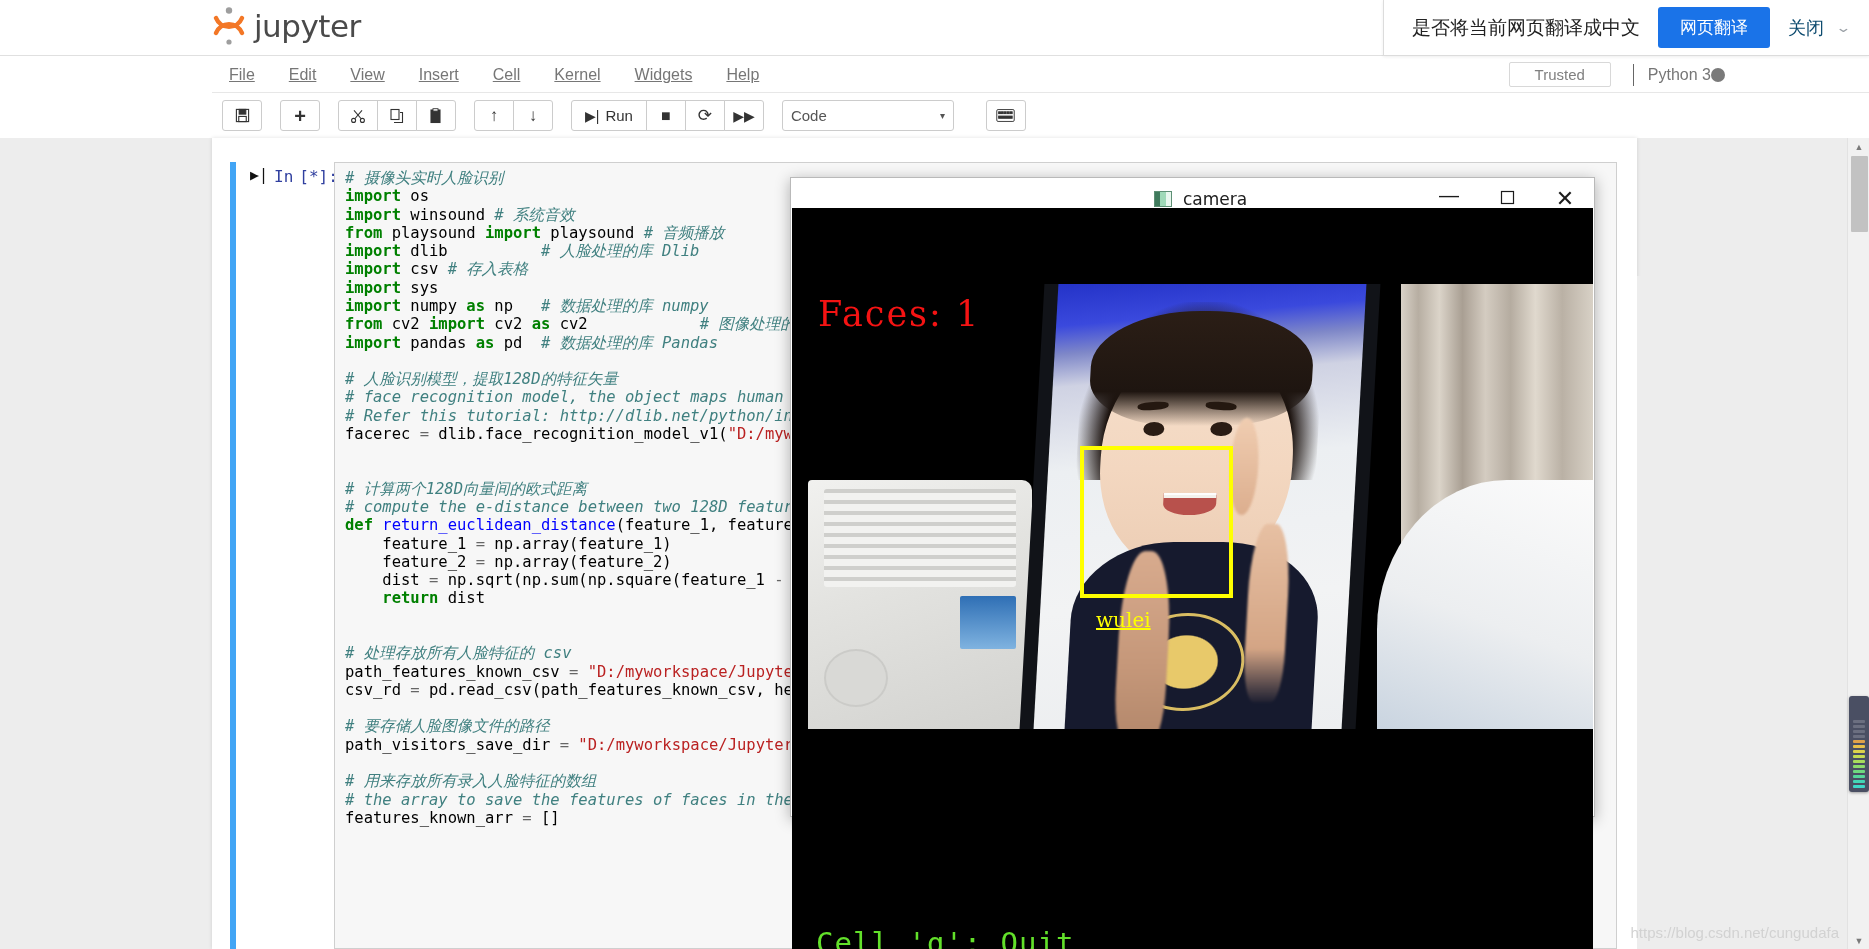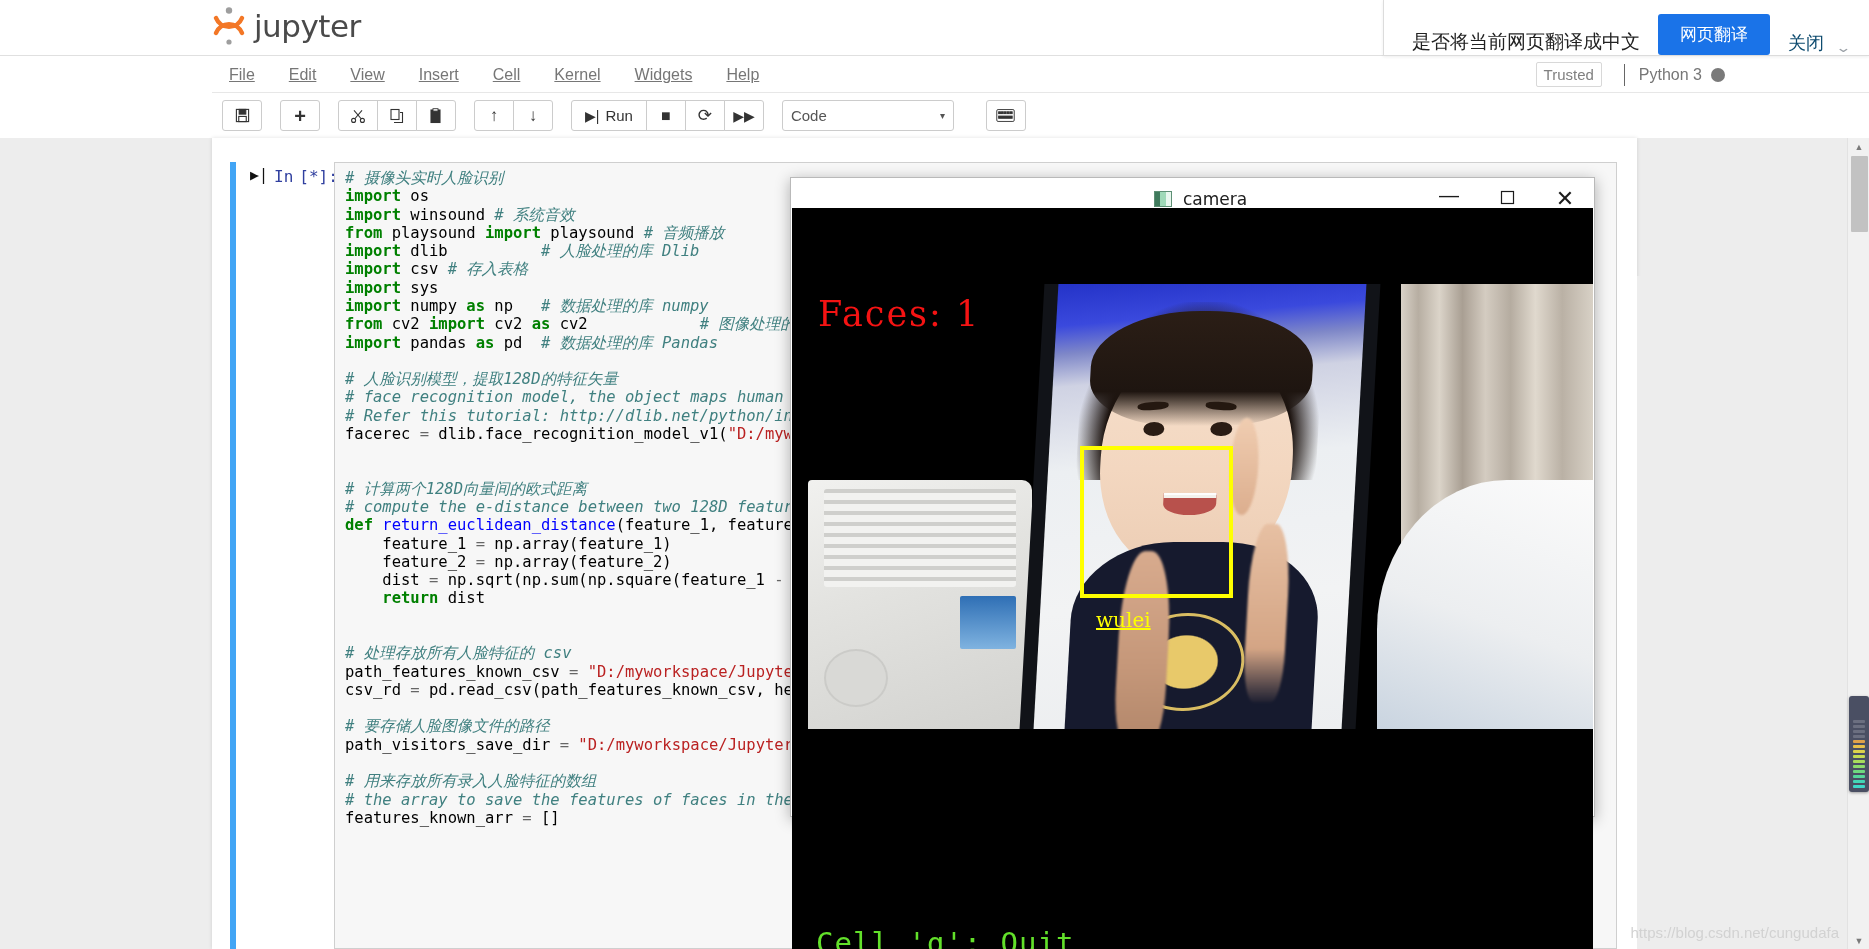--- a/index.html
+++ b/index.html
@@ -31,21 +31,21 @@
   .nb-name { font-size: 21px; color: #333; font-weight: bold; }
   .nb-checkpoint { font-size: 15px; color: #5a5a5a; }
   .nb-dirty { font-size: 15px; color: #444; margin-left: 6px; }
 
   
   .translate-bar {
     position: absolute; right: 0; top: 0; height: 56px;
     background: #ffffff;
     border-left: 1px solid #dcdcdc;
     border-bottom: 1px solid #dcdcdc;
-    display: flex; align-items: flex-end; gap: 18px;
+    display: flex; align-items: center; gap: 18px;
     padding: 0 20px 0 28px;
     box-shadow: 0 1px 3px rgba(0,0,0,0.07);
     z-index: 60;
   }
   .translate-q { font-size: 19px; color: #222; white-space: nowrap; }
   .translate-btn {
     background: #1a73e8; color: #fff; border: none; border-radius: 3px;
     font-size: 17px; padding: 9px 22px; cursor: pointer;
     font-family: "Liberation Sans", sans-serif; white-space: nowrap;
   }
@@ -68,24 +68,24 @@
   .menu-item {
     font-size: 16px; color: #767676; padding: 0 17px; line-height: 37px;
     cursor: pointer; white-space: nowrap; text-decoration: underline;
   }
   .menu-right {
     position: absolute; right: 144px; top: 0; height: 37px;
     display: flex; align-items: center; gap: 0;
   }
   .trusted-box {
     border: 1px solid #d8d8d8; border-radius: 2px; background: #fff;
-    font-size: 15px; color: #808080; padding: 3px 7px; margin-right: 22px;
+    font-size: 15px; color: #808080; padding: 3px 25px; margin-right: 22px;
   }
   .kernel-sep { width: 1px; height: 22px; background: #666; margin-right: 14px; }
-  .kernel-name { font-size: 16px; color: #767676; margin-right: 9px; }
+  .kernel-name { font-size: 16px; color: #767676; }
   .kernel-dot {
     width: 14px; height: 14px; border-radius: 50%; background: #7a7a7a;
     display: inline-block;
   }
 
   
   .toolbar-wrap {
     position: absolute; left: 0; top: 93px; width: 1869px; height: 45px;
     background: #fff;
   }

